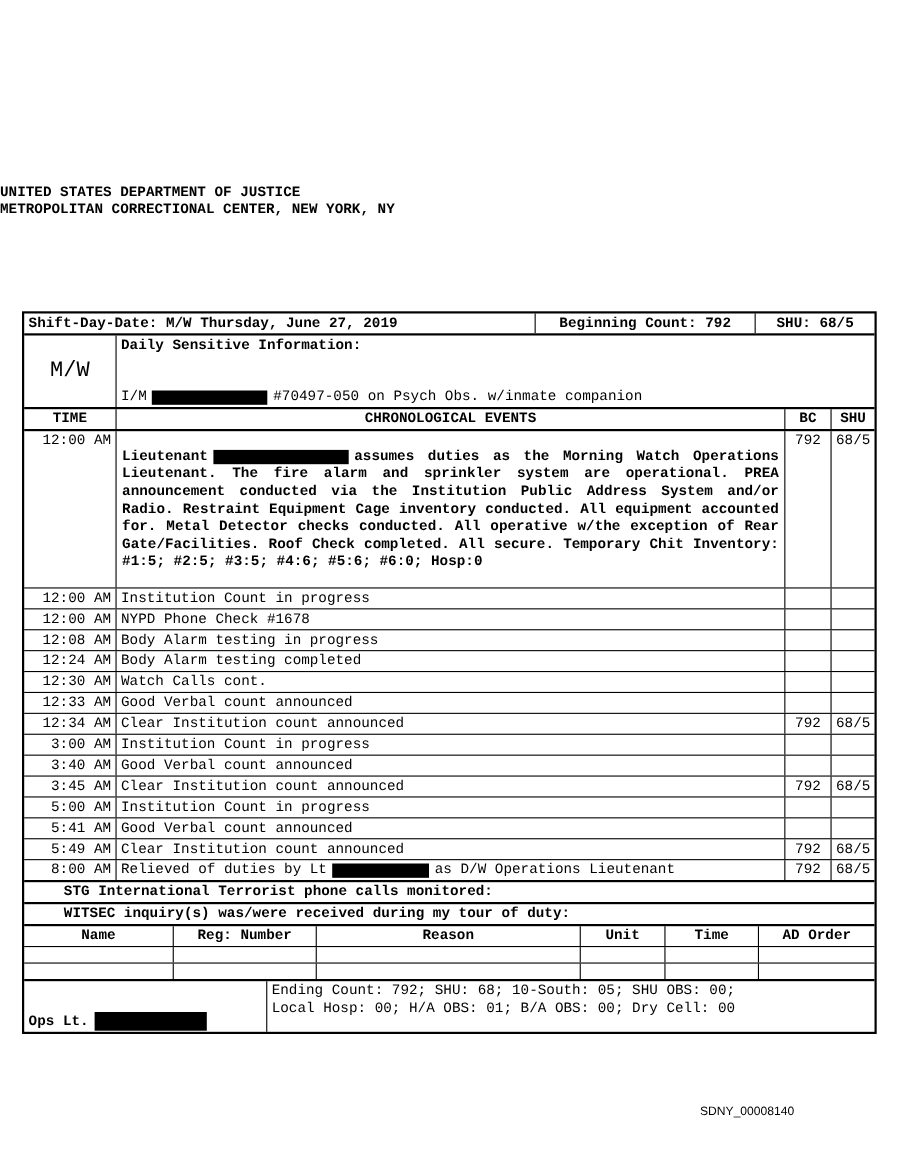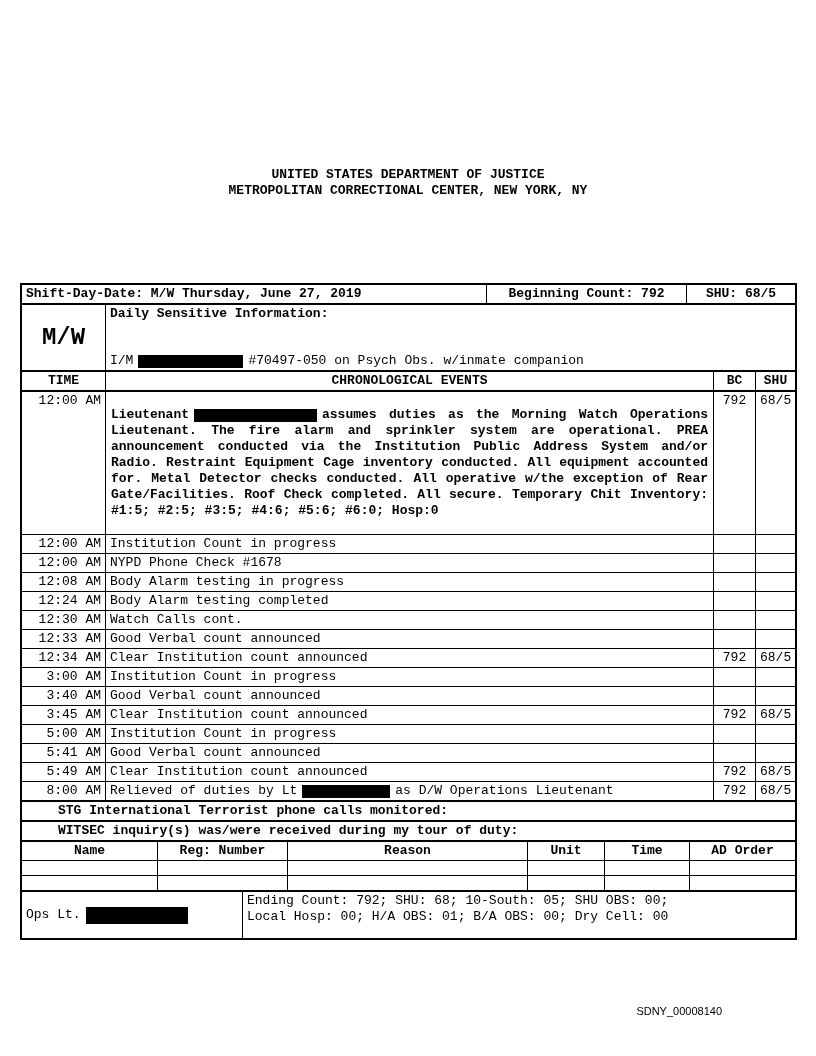--- a/index.html
+++ b/index.html
@@ -6,21 +6,21 @@
   html, body { background: #ffffff; }
   body {
     width: 816px; height: 1056px;
     font-family: "Liberation Mono", monospace;
     color: #000;
   }
   .page { position: relative; width: 816px; height: 1056px; overflow: hidden; background: #fff; }
 
   .doc-header {
     position: absolute; top: 167px; left: 0; width: 100%;
-    text-align: center; font-weight: bold; font-size: 13px; line-height: 16px;
+    text-align: left; font-weight: bold; font-size: 13px; line-height: 16px;
   }
 
   .doc-table {
     position: absolute; top: 283px; left: 20px; width: 777px;
     border: 2px solid #000; font-size: 13px;
   }
 
   .trow { display: flex; border-top: 1px solid #000; align-items: stretch; }
   .trow:first-child { border-top: none; }
   .trow.thick { border-top-width: 2px; }
@@ -28,21 +28,21 @@
   .trow > div + div { border-left: 1px solid #000; }
 
   
   .col-shift { width: 464px; font-weight: bold; }
   .col-begin { width: 200px; font-weight: bold; text-align: center; }
   .col-shu1  { flex: 1; font-weight: bold; text-align: center; }
 
   
   .col-mw {
     width: 83px; display: flex; align-items: center; justify-content: center;
-    font-size: 24px; font-weight: bold;
+    font-size: 20px; font-weight: normal;
   }
   .col-sensitive { flex: 1; padding: 3px 5px; }
   .sensitive-label { font-weight: bold; line-height: 15px; }
   .sensitive-text { line-height: 16px; margin-top: 32px; }
 
   
   .col-time { width: 83px; text-align: right; padding-right: 7px; }
   .col-event { flex: 1; }
   .col-event.justify { text-align: justify; padding: 15px 5px; font-weight: bold; }
   .col-bc { width: 42px; text-align: center; }
@@ -61,22 +61,22 @@
   .section-row > div { flex: 1; min-height: 17px; }
 
   
   .ad-name { width: 135px; } .ad-reg { width: 130px; } .ad-reason { flex: 1; }
   .ad-unit { width: 77px; } .ad-time { width: 85px; } .ad-order { width: 106px; }
   .ad-header > div { font-weight: bold; text-align: center; min-height: 17px; }
   .ad-empty > div { min-height: 14px; }
 
   
   .ops-cell {
-    width: 220px; display: flex; align-items: center; padding-left: 7px;
-    font-weight: normal;
+    width: 220px; display: flex; align-items: flex-end; padding-left: 7px;
+    font-weight: bold;
   }
   .ops-cell .redact { height: 17px; width: 102px; }
   .ending-cell { flex: 1; padding: 4px 6px; min-height: 46px; }
   .ending-cell div { line-height: 16px; }
 
   .bates {
     position: absolute; top: 1005px; right: 94px;
     font-family: "Liberation Sans", sans-serif; font-size: 11px;
   }
 </style>

